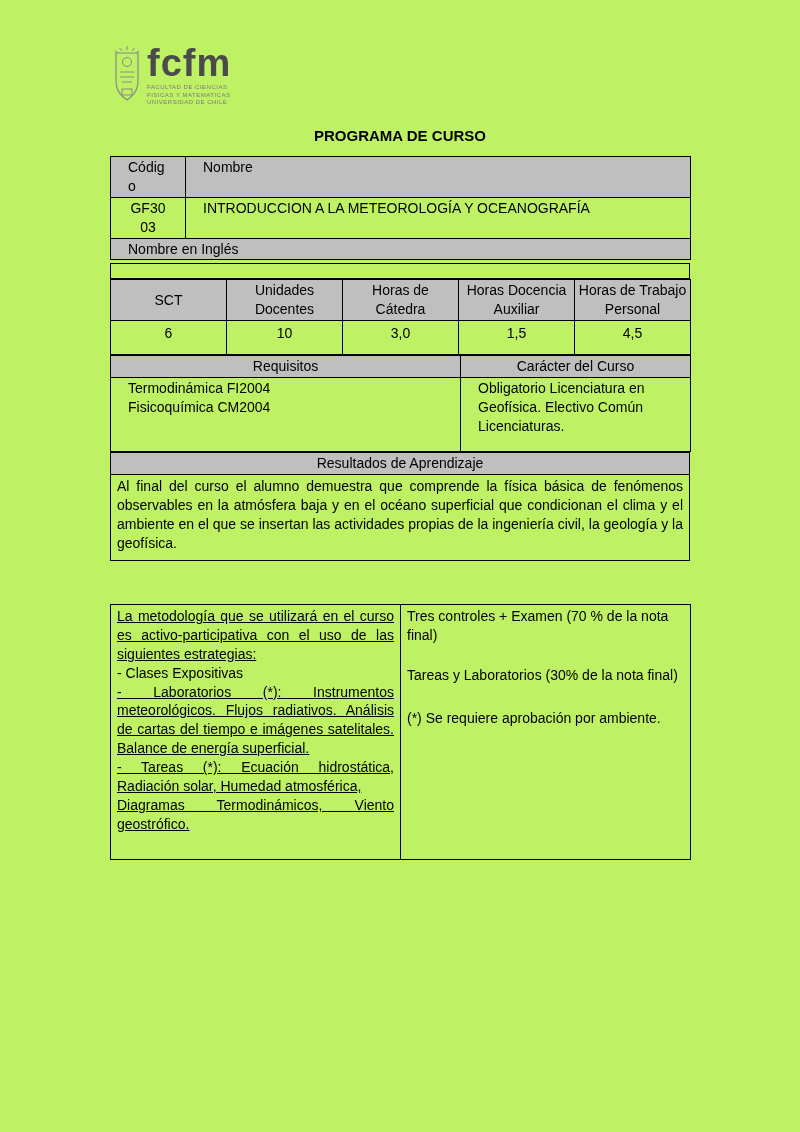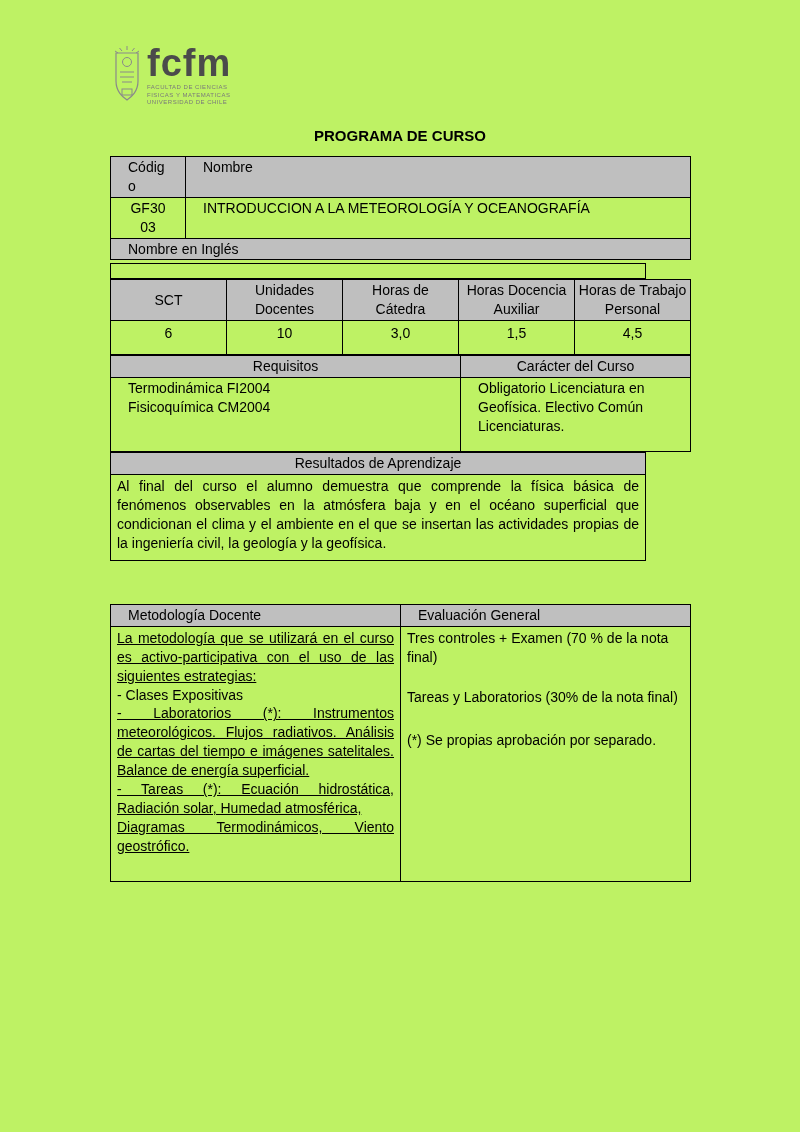--- a/index.html
+++ b/index.html
@@ -18,21 +18,21 @@
   .logo-right { display:flex; flex-direction:column; }
   .logo-brand { font-size:38px; font-weight:bold; color:#4b4b4b; line-height:0.95; letter-spacing:1px; }
   .logo-caption { margin-top:3px; font-size:6px; line-height:1.25; color:#7a7a7a; letter-spacing:0.5px; }
 
   
   .title { position:absolute; top:127px; left:110px; width:580px; text-align:center; font-size:15px; font-weight:bold; }
 
   
   .content { position:absolute; top:156px; left:110px; width:580px; }
 
-  table { border-collapse:collapse; table-layout:fixed; width:536px; }
+  table { border-collapse:collapse; table-layout:fixed; width:580px; }
   td { border:1px solid #000; font-size:14px; line-height:1.35; padding:1px 17px; vertical-align:top; overflow:hidden; word-wrap:break-word; }
   .hd { background:#bfbfbf; }
   .center { text-align:center;margin-left:36px; }
   .justify { text-align:justify; }
 
   .t1 td.row-label { height:19px; }
   .t1 td.row-value { height:21px; }
   .empty-row { margin-top:3px; }
   .empty-row td { height:15px; }
 
@@ -170,35 +170,31 @@
       </table>
 
     <div class="gap"></div>
 
     <table class="met">
       <colgroup>
           <col style="width:290px">
           <col style="width:290px">
         </colgroup>
       <tbody>
-          <tr>
-        <td class="hd met-head">Metodología Docente</td>
-        <td class="hd met-head">Evaluación General</td>
-      </tr>
       <tr>
         <td class="met-body">
           <div class="met-line">La metodología que se utilizará en el curso es activo-participativa con el uso de las siguientes estrategias:</div>
           <div>- Clases Expositivas</div>
           <div class="met-line">- Laboratorios (*): Instrumentos meteorológicos. Flujos radiativos. Análisis de cartas del tiempo e imágenes satelitales. Balance de energía superficial.</div>
           <div class="met-line">- Tareas (*): Ecuación hidrostática, Radiación solar, Humedad atmosférica,</div>
           <div class="met-line">Diagramas Termodinámicos, Viento geostrófico.</div>
         </td>
         <td class="met-body">
           <div class="eval-p1">Tres controles + Examen (70 % de la nota final)</div>
           <div class="eval-p2">Tareas y Laboratorios (30% de la nota final)</div>
-          <div class="eval-p3">(*) Se propias aprobación por separado.</div>
+          <div class="eval-p3">(*) Se requiere aprobación por ambiente.</div>
         </td>
       </tr>
     </tbody>
       </table>
 
   </div>
 </div>
 
 </body></html>

